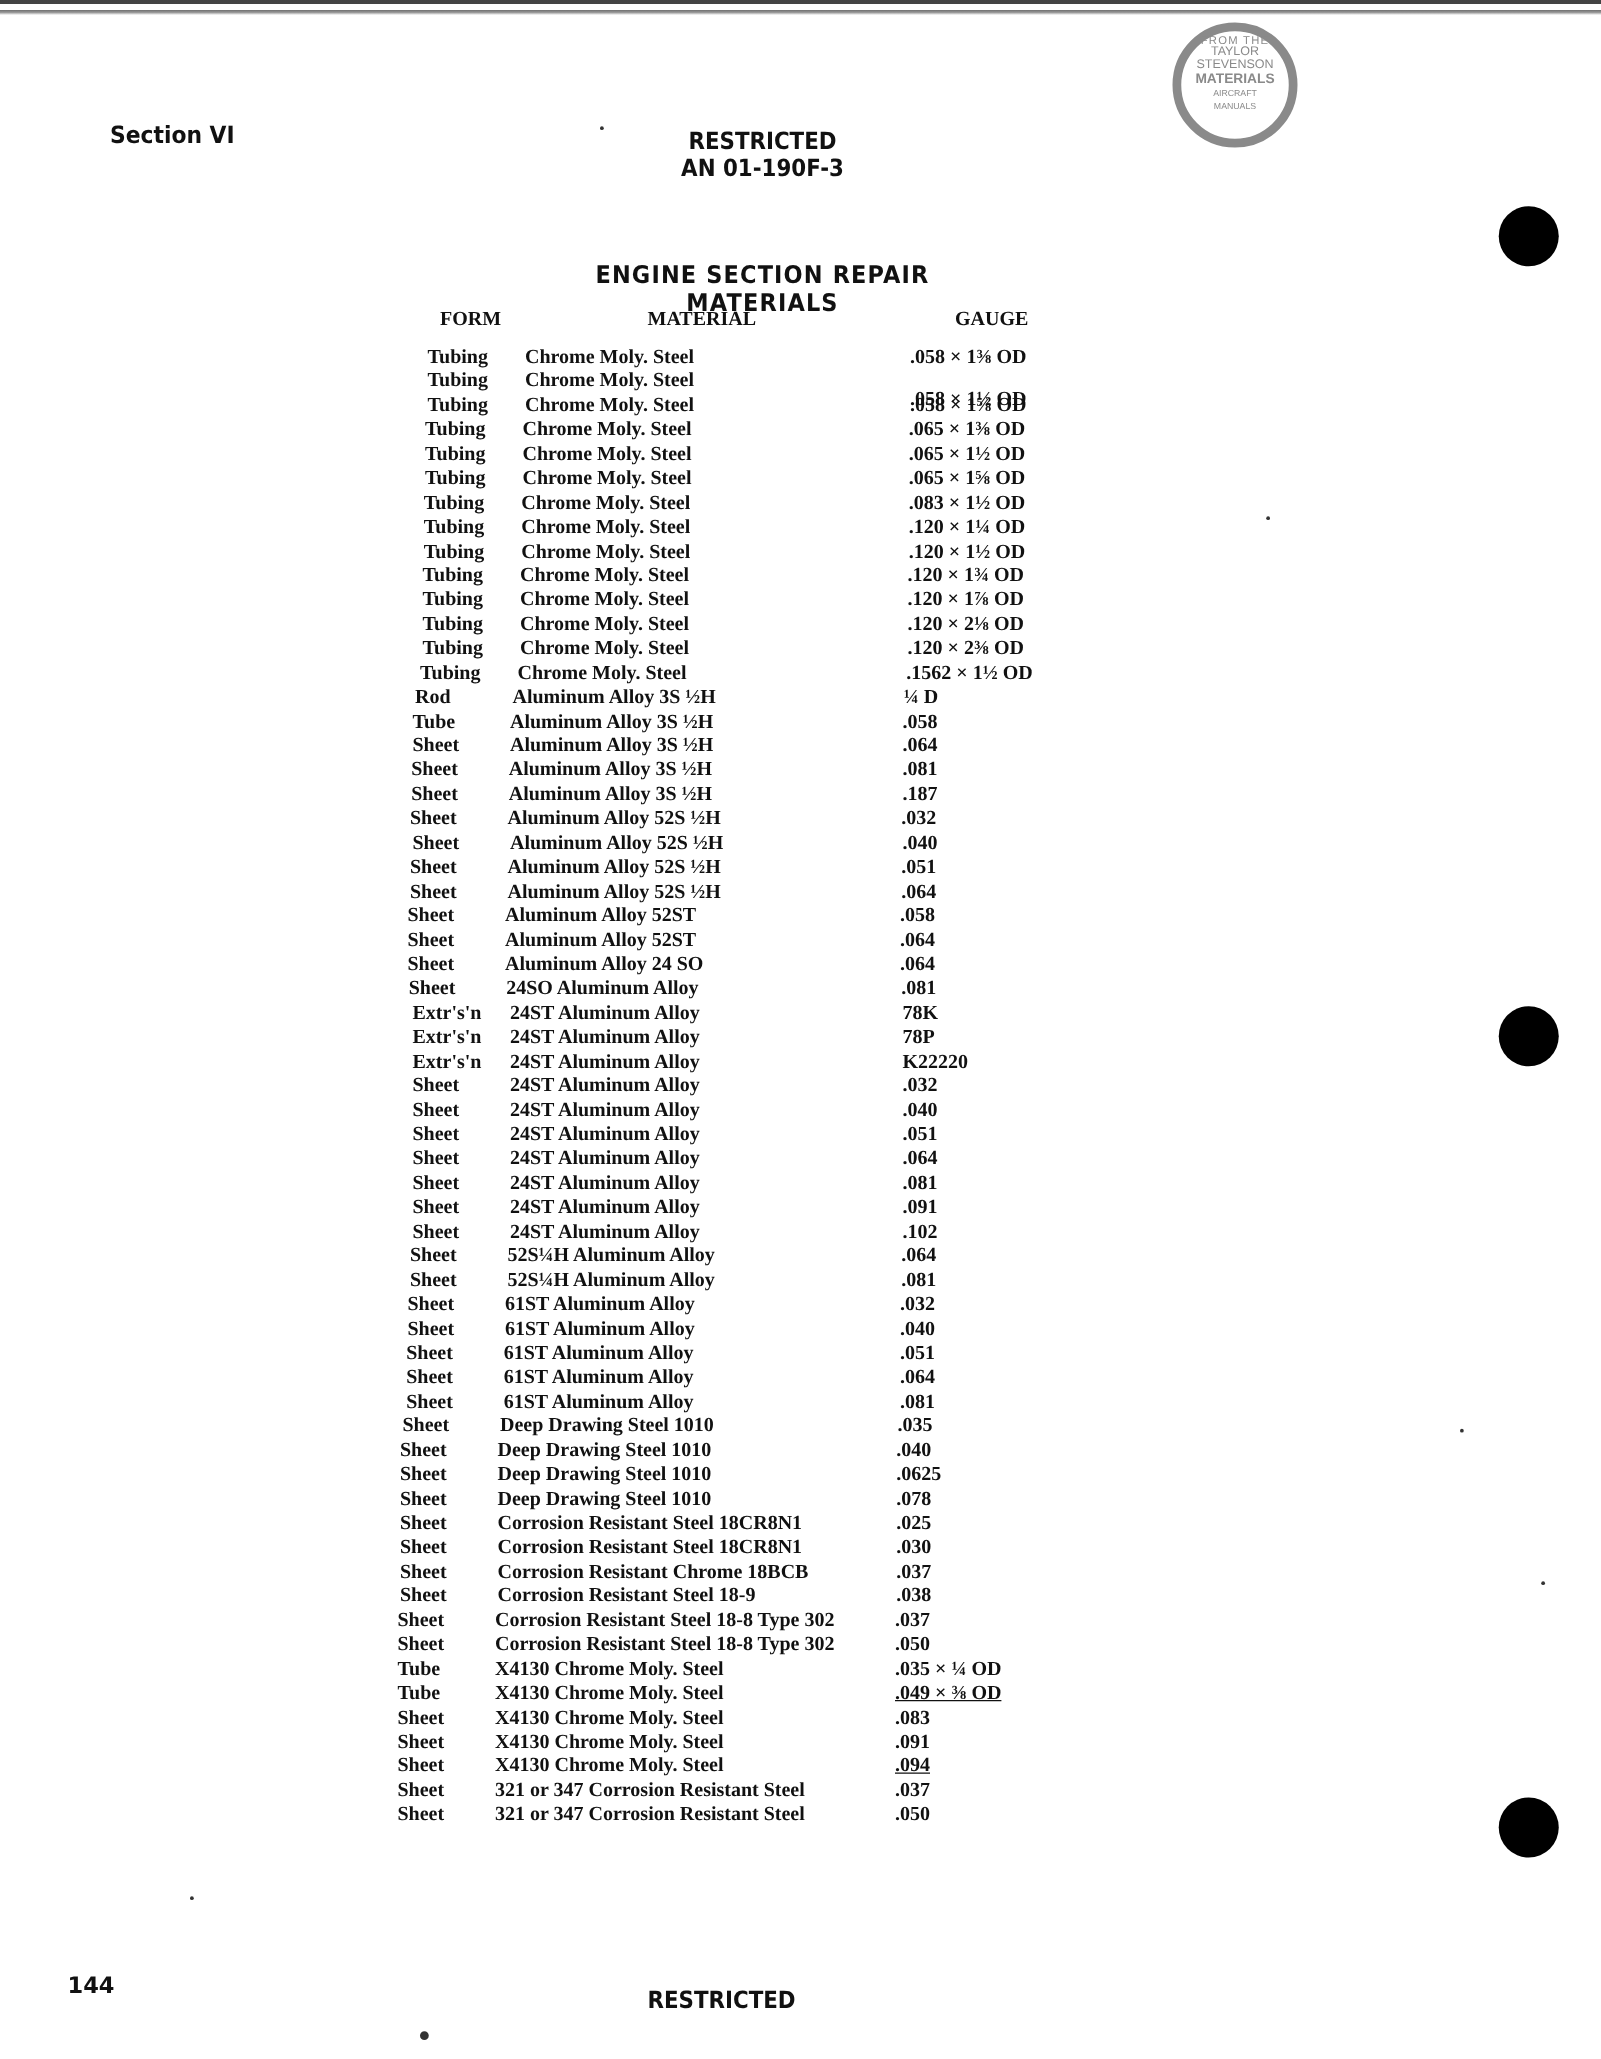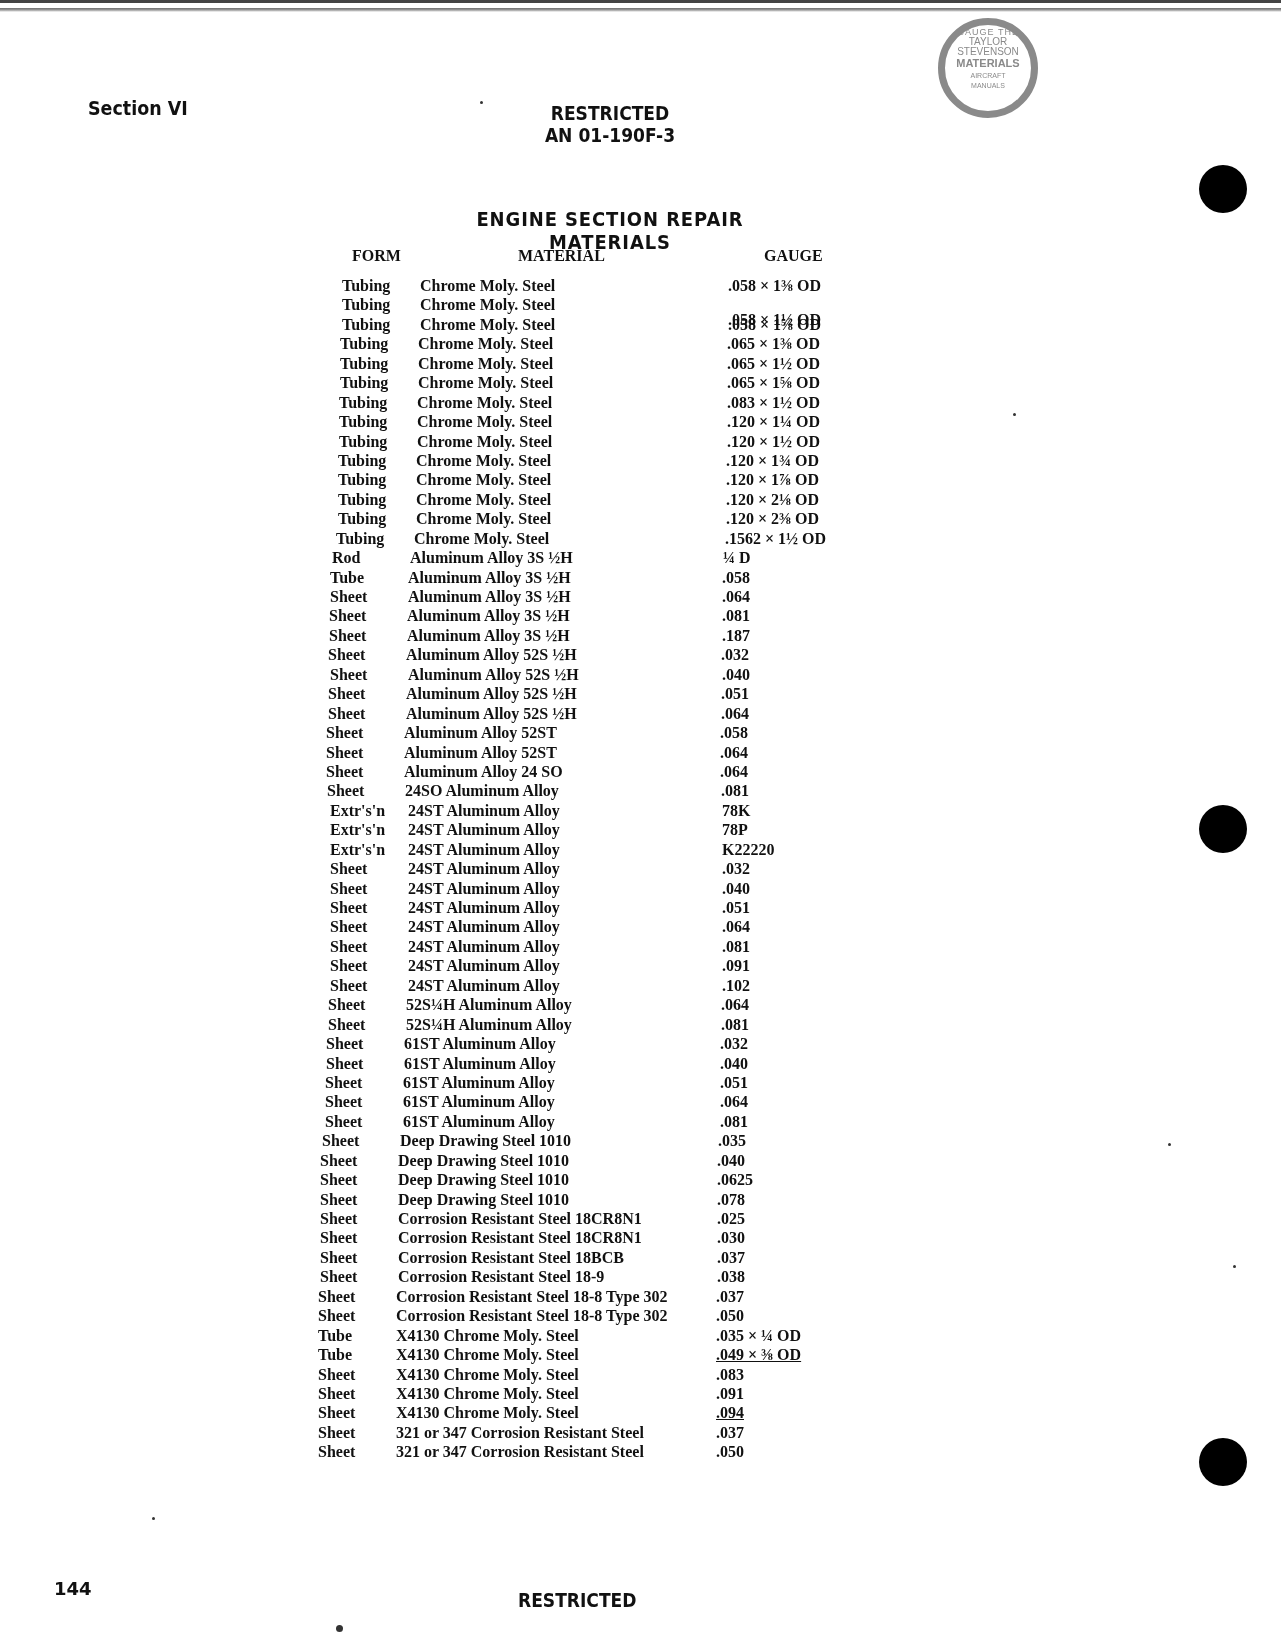--- a/index.html
+++ b/index.html
@@ -63,21 +63,21 @@
       transform: scaleX(0.9); transform-origin: left;
     }
     .speck { position: absolute; width: 3px; height: 3px; background: #333; border-radius: 50%; }
   </style>
 </head>
 <body>
 
 <div class="topband"></div>
 
 <div class="stamp">
-  <div class="s1">GAUGE THE</div>
+  <div class="s1">FROM THE</div>
   <div class="s2">TAYLOR</div>
   <div class="s2">STEVENSON</div>
   <div class="s3">MATERIALS</div>
   <div class="s4">AIRCRAFT</div>
   <div class="s4">MANUALS</div>
 </div>
 
 <div class="hole" style="left:1199px; top:165px;"></div>
 <div class="hole" style="left:1199px; top:805px;"></div>
 <div class="hole" style="left:1199px; top:1438px;"></div>
@@ -340,21 +340,21 @@
       <span class="material" style="margin-left: -22px;">Corrosion Resistant Steel 18CR8N1</span>
       <span class="gauge" style="margin-left: -11px;">.025</span>
     </div>
     <div class="row">
       <span class="form" style="margin-left: -22px;">Sheet</span>
       <span class="material" style="margin-left: -22px;">Corrosion Resistant Steel 18CR8N1</span>
       <span class="gauge" style="margin-left: -11px;">.030</span>
     </div>
     <div class="row">
       <span class="form" style="margin-left: -22px;">Sheet</span>
-      <span class="material" style="margin-left: -22px;">Corrosion Resistant Steel 18BCB</span>
+      <span class="material" style="margin-left: -22px;">Corrosion Resistant Chrome 18BCB</span>
       <span class="gauge" style="margin-left: -11px;">.037</span>
     </div>
     <div class="row">
       <span class="form" style="margin-left: -22px;">Sheet</span>
       <span class="material" style="margin-left: -22px;">Corrosion Resistant Steel 18-9</span>
       <span class="gauge" style="margin-left: -11px;">.038</span>
     </div>
     <div class="row">
       <span class="form" style="margin-left: -24px;">Sheet</span>
       <span class="material" style="margin-left: -24px;">Corrosion Resistant Steel 18-8 Type 302</span>

